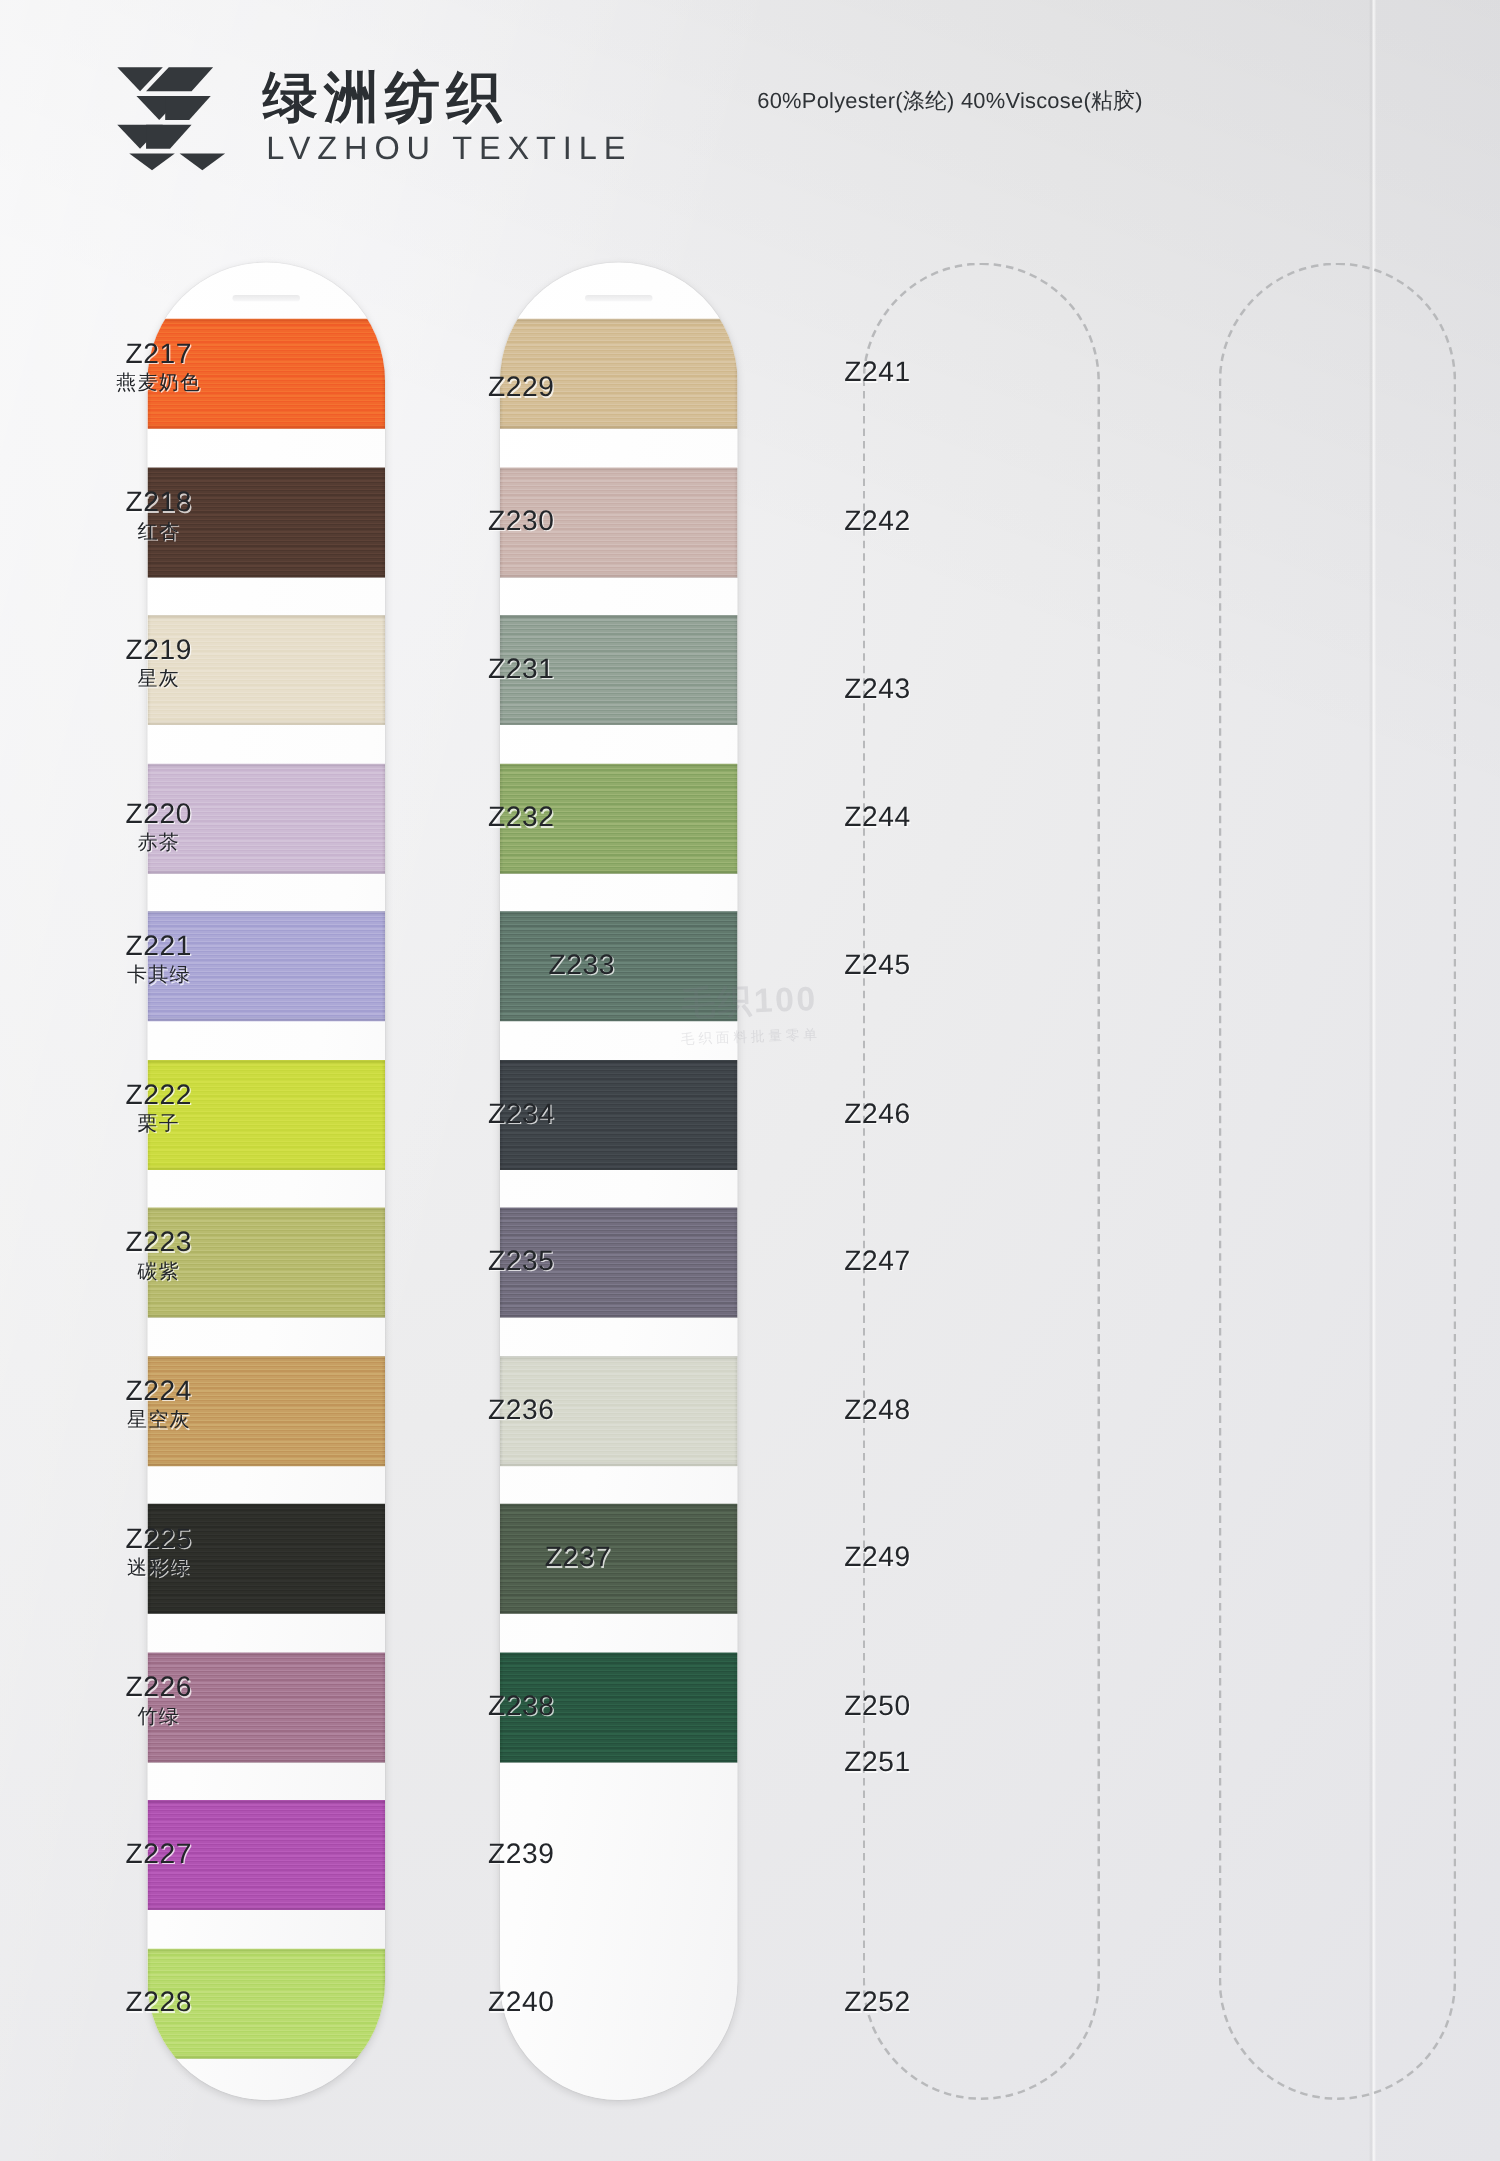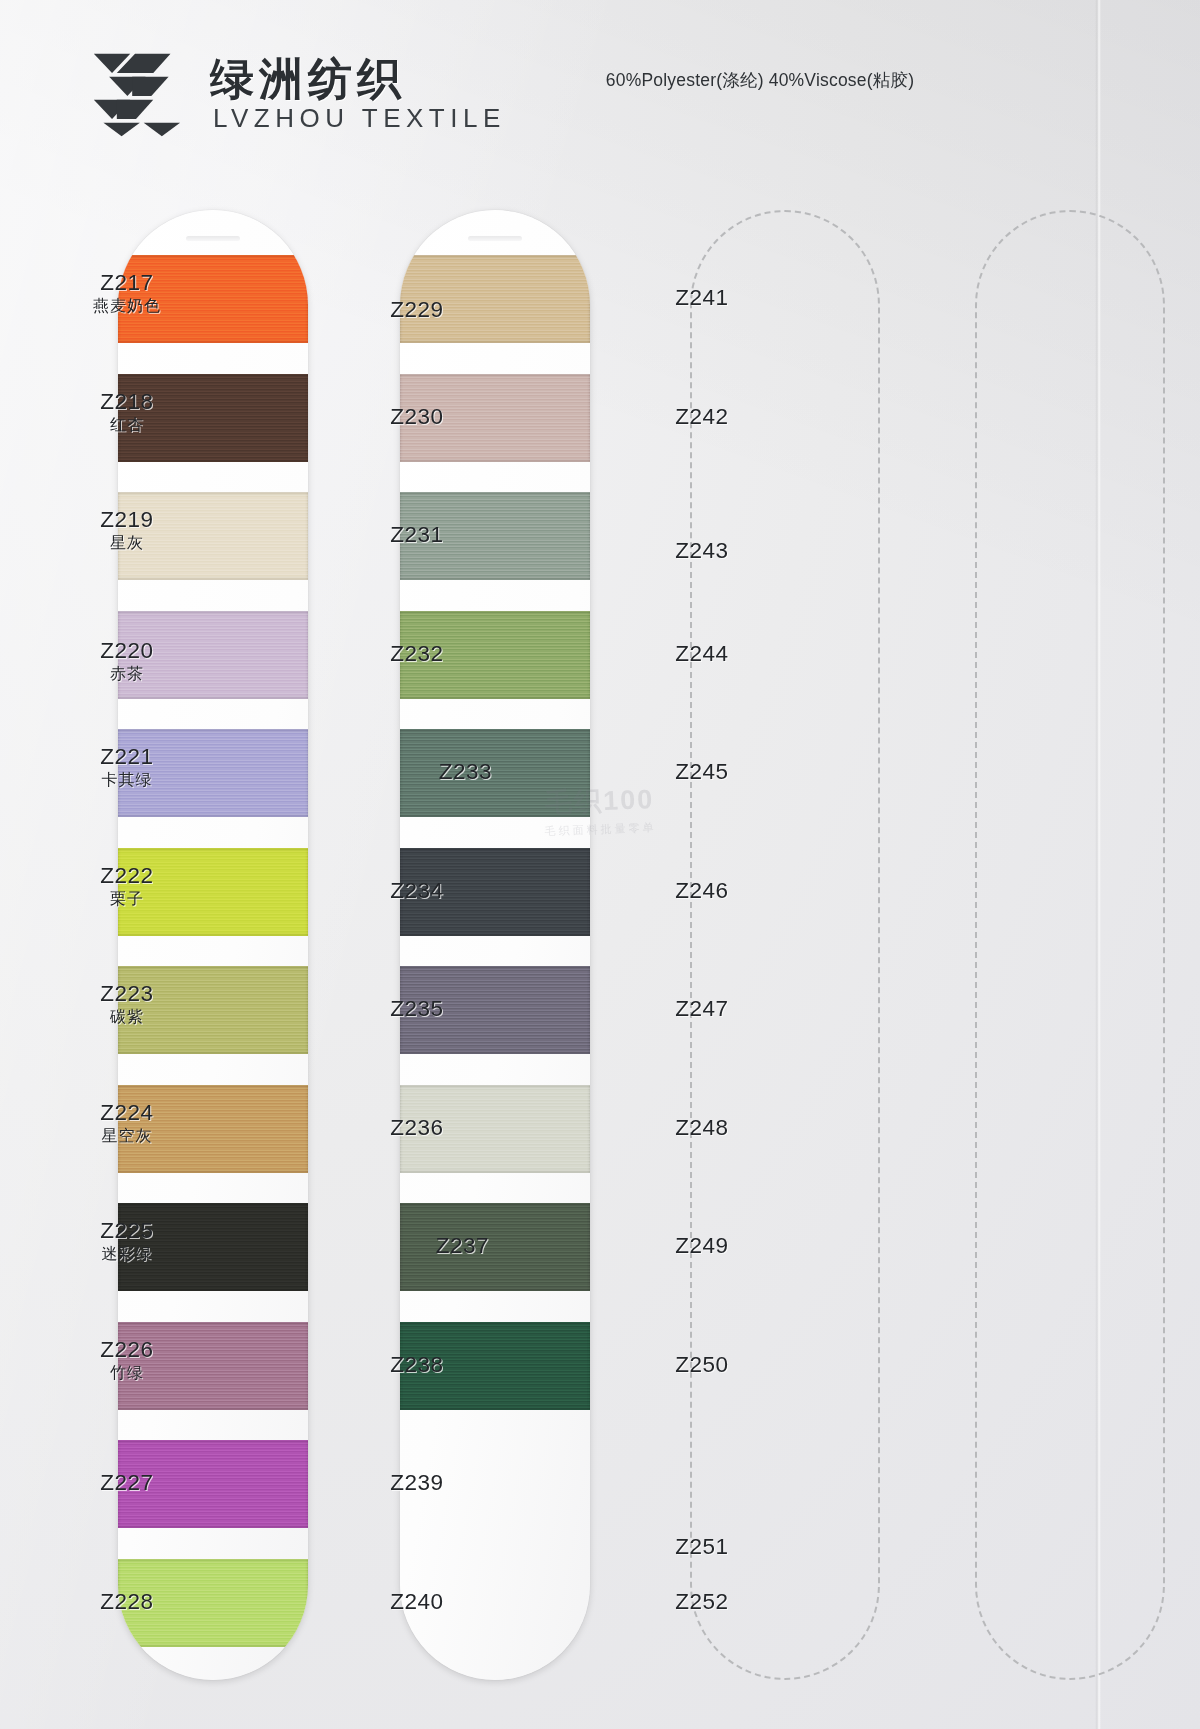--- a/index.html
+++ b/index.html
@@ -295,21 +295,21 @@
         </div>
         <div class="lbl left" style="width: 150px; right: 198px; top: 923.5px;">
           <span class="code">Z248</span>
         </div>
         <div class="lbl left" style="width: 150px; right: 198px; top: 1042px;">
           <span class="code">Z249</span>
         </div>
         <div class="lbl left" style="width: 150px; right: 198px; top: 1160.5px;">
           <span class="code">Z250</span>
         </div>
-        <div class="lbl left" style="width: 150px; right: 198px; top: 1343px;">
+        <div class="lbl left" style="width: 150px; right: 198px; top: 1206px;">
           <span class="code">Z251</span>
         </div>
         <div class="lbl left" style="width: 150px; right: 198px; top: 1397.5px;">
           <span class="code">Z252</span>
         </div>
       </div>
     </div>
 
   <div id="watermark">
     <div class="wm-main">毛织100</div>

